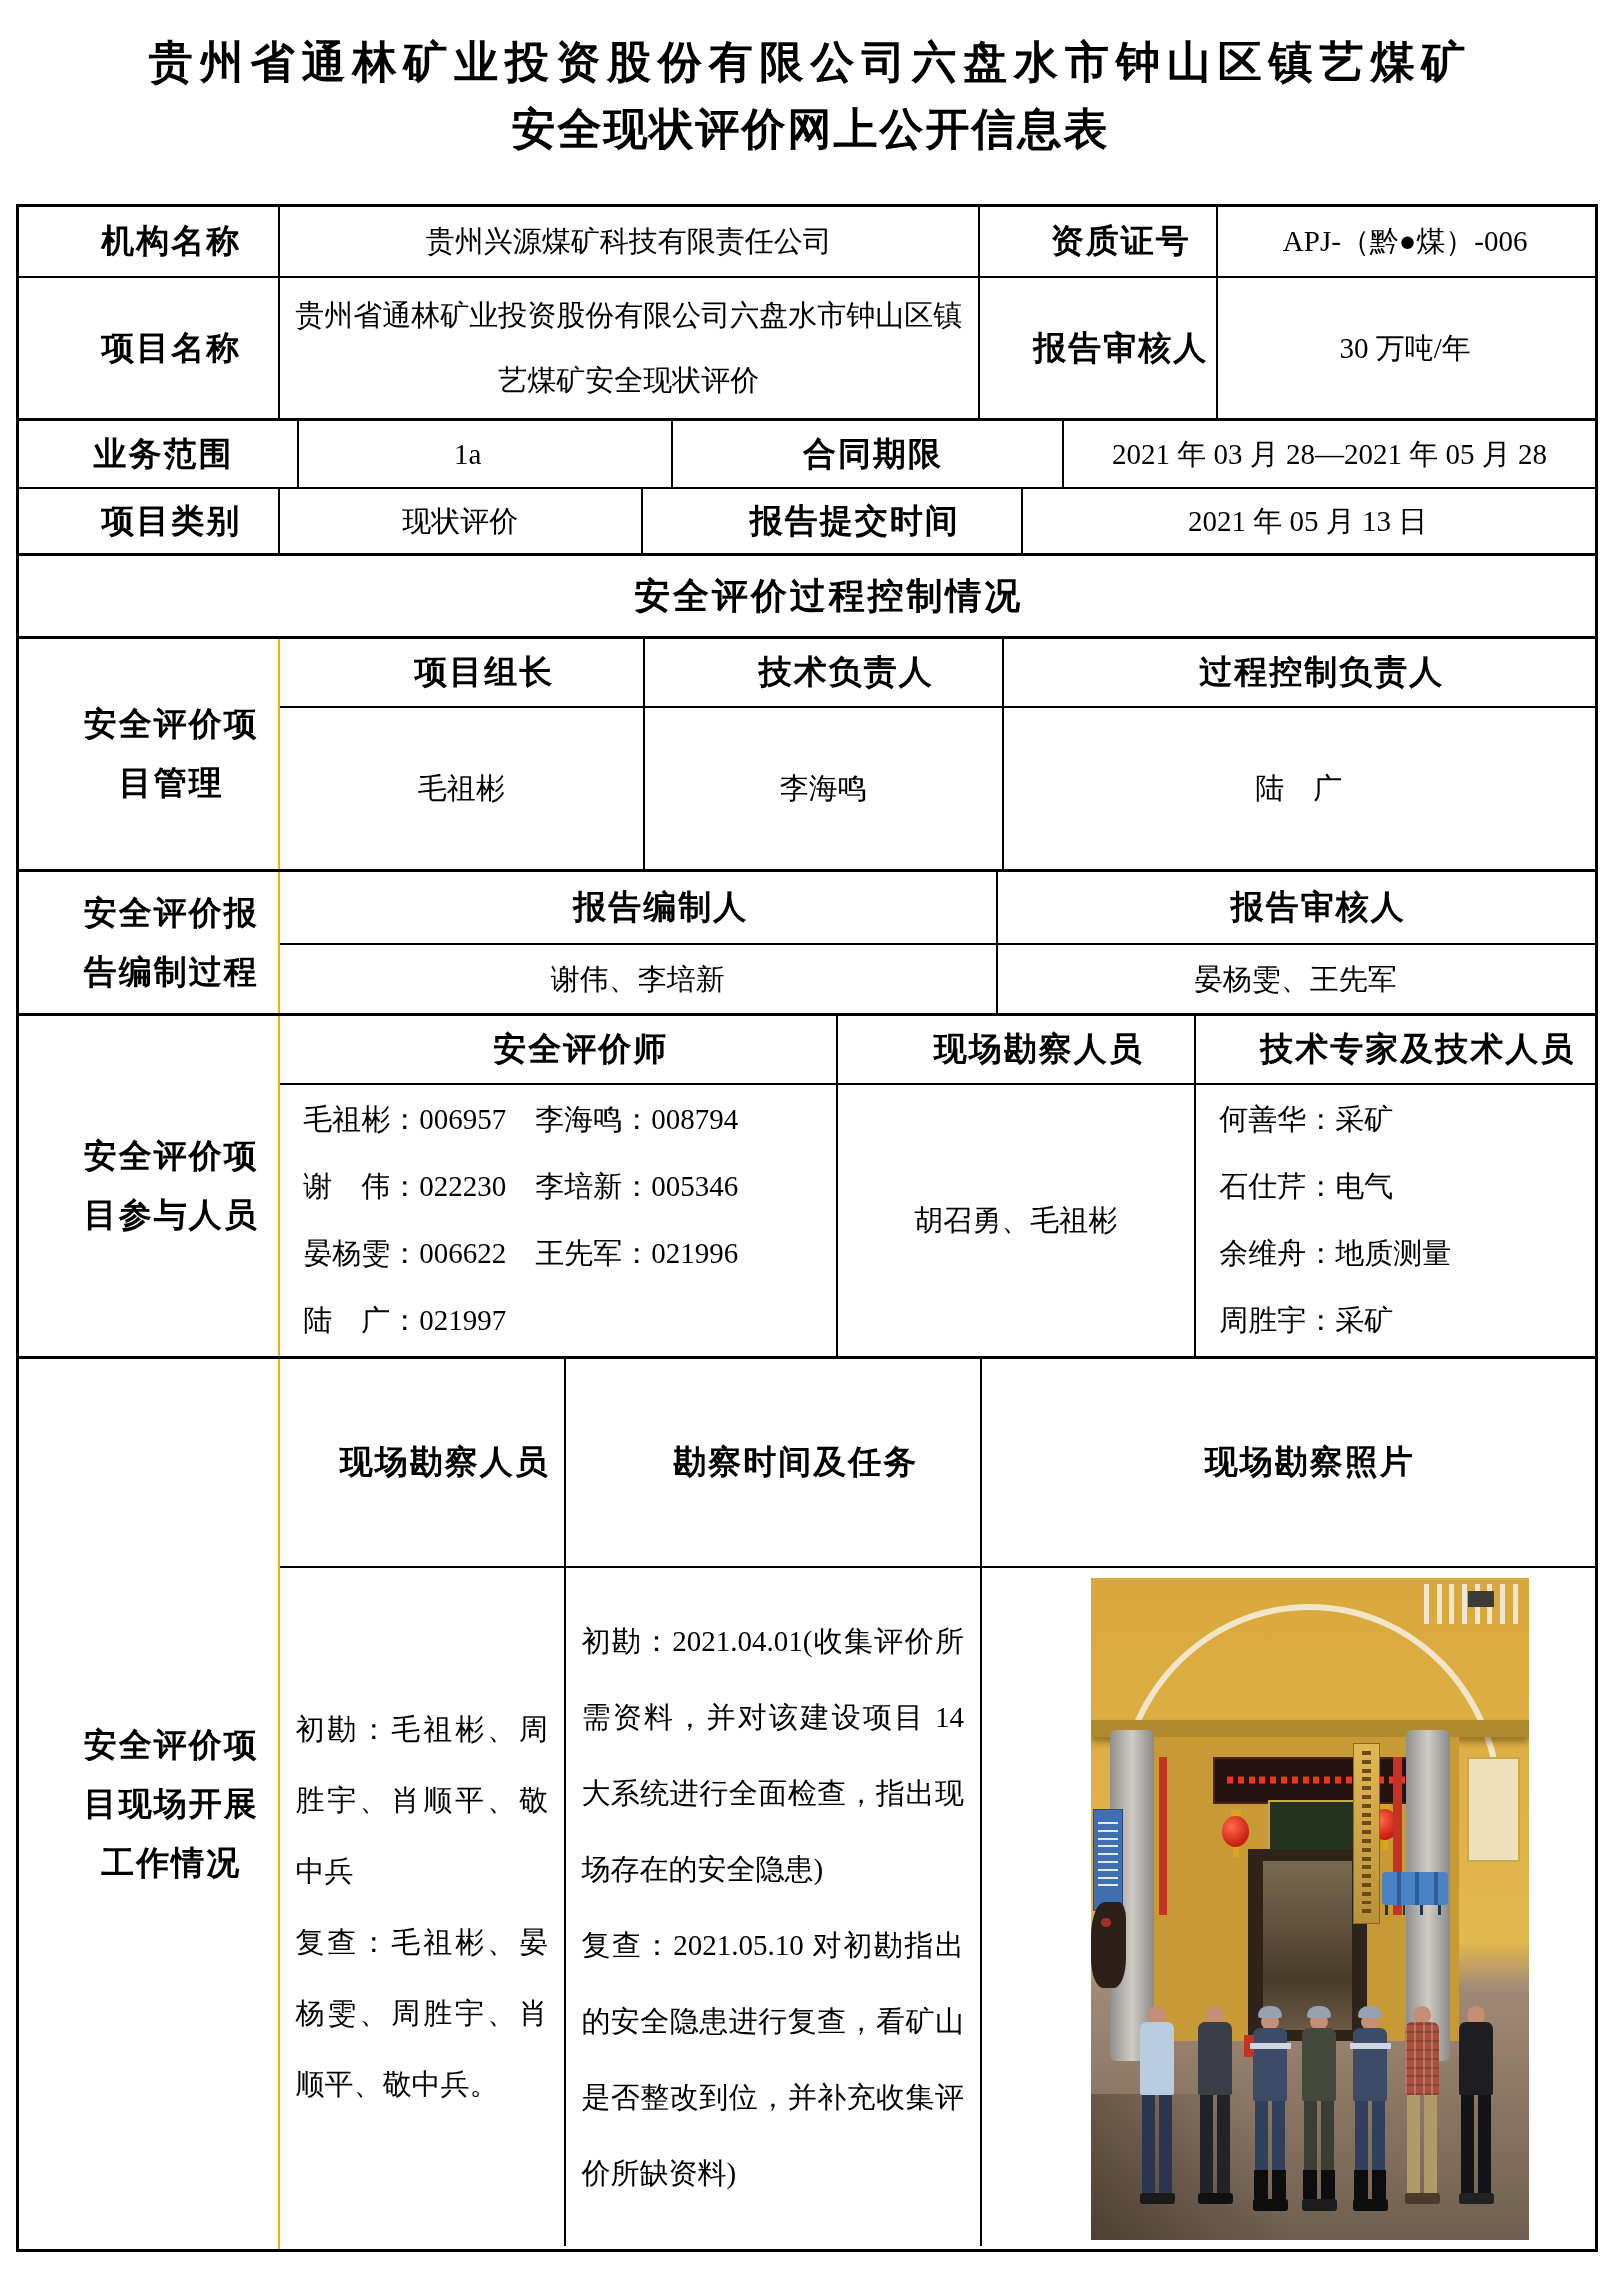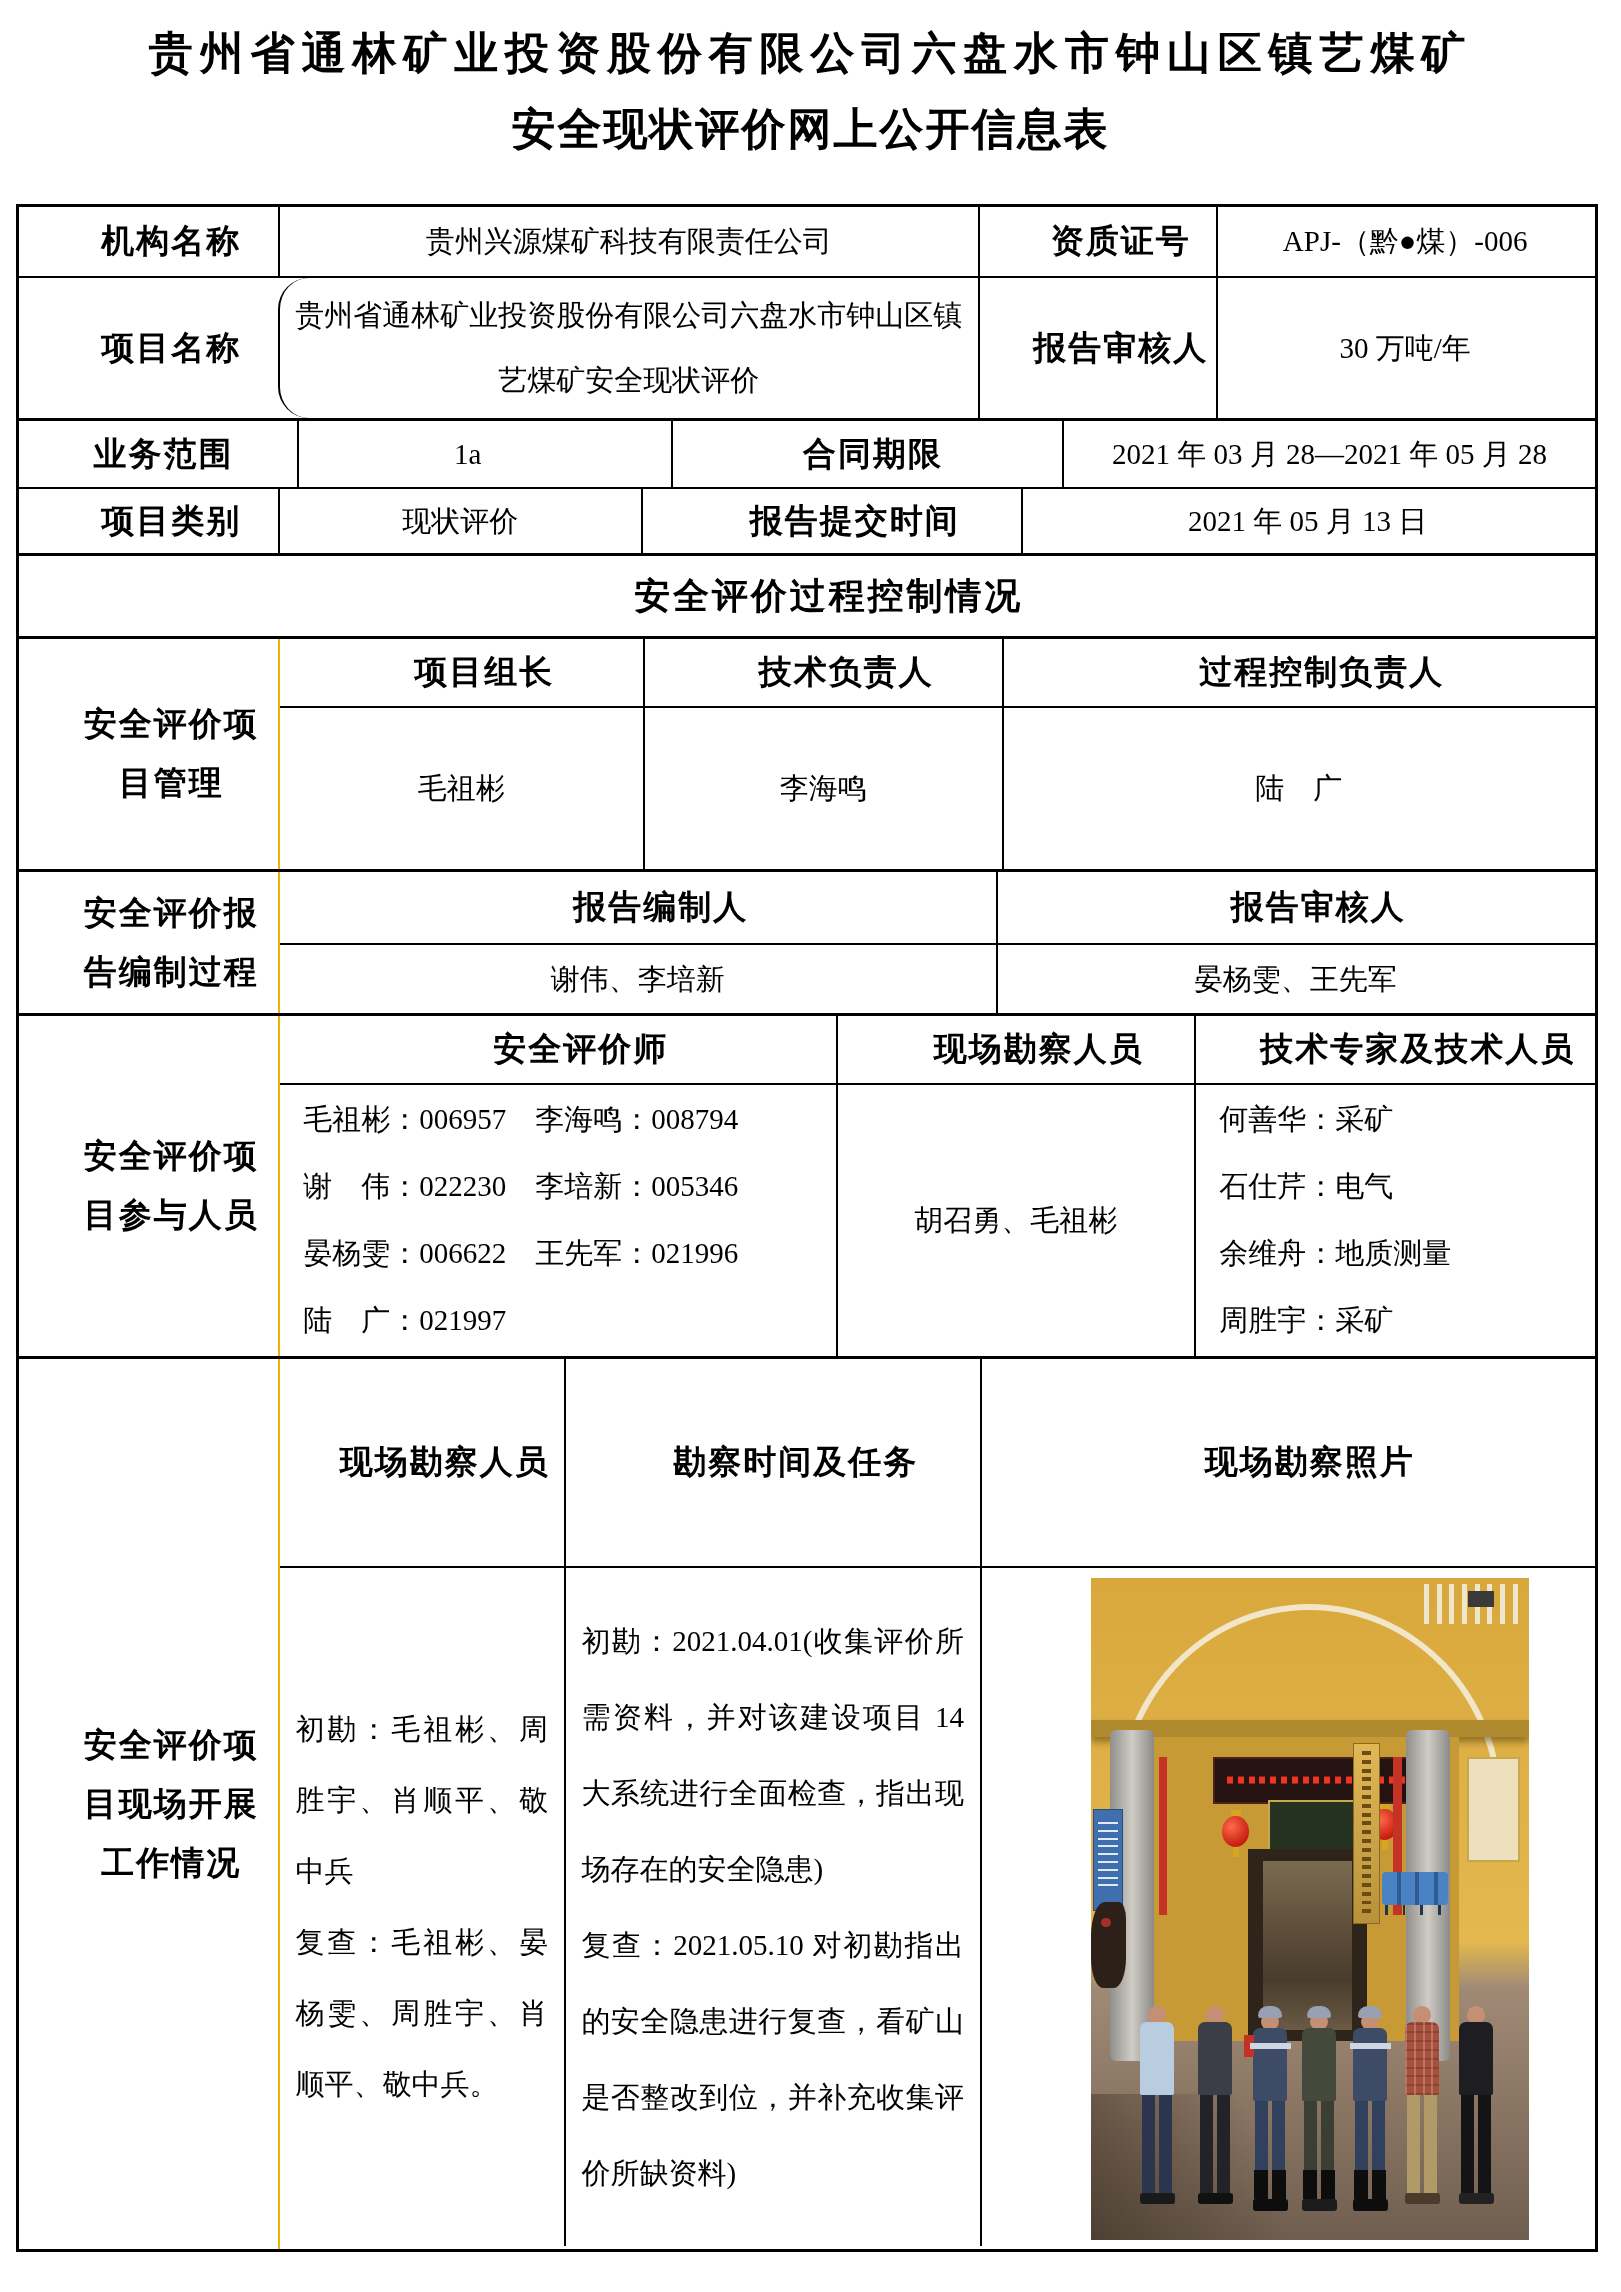--- a/index.html
+++ b/index.html
@@ -2,21 +2,21 @@
 <html><head>
 <meta charset="utf-8">
 <style>
   html,body { margin:0; padding:0; background:#ffffff; }
   .page {
     position:relative; width:1621px; height:2293px; background:#fff;
     font-family:"Liberation Serif","DejaVu Serif",serif; color:#000;
     overflow:hidden;
   }
   .doc-title { position:absolute; left:0; width:100%; text-align:center; font-weight:bold; }
-  .doc-title.l1 { top:24px; font-size:44px; letter-spacing:6.9px; }
+  .doc-title.l1 { top:33px; font-size:44px; letter-spacing:6.9px; }
   .doc-title.l2 { top:100px; font-size:44px; letter-spacing:2px; }
 
   .tbl { position:absolute; left:15.7px; top:204px; width:1582px;
          border:3.9px solid #000; box-sizing:border-box; }
   .row { display:flex; box-sizing:border-box; }
   .cell { box-sizing:border-box; border-left:2px solid #000;
           display:flex; align-items:center; justify-content:center;
           text-align:center; overflow:hidden;padding-left:46px; }
   .cell:first-child { border-left:none; }
   .bb3 { border-bottom:2.9px solid #000; }
@@ -108,21 +108,21 @@
 
     <div class="row bb3" style="height:71px;">
       <div class="cell lab" style="width:259px;">机构名称</div>
       <div class="cell val" style="width:700px;">贵州兴源煤矿科技有限责任公司</div>
       <div class="cell lab" style="width:238px;">资质证号</div>
       <div class="cell val" style="width:377px;">APJ-（黔●煤）-006</div>
     </div>
 
     <div class="row bb4" style="height:143px;">
       <div class="cell lab" style="width:259px;">项目名称</div>
-      <div class="cell val" style="width:700px; line-height:65px;border-radius:31px;">贵州省通林矿业投资股份有限公司六盘水市钟山区镇艺煤矿安全现状评价</div>
+      <div class="cell val" style="width:700px; line-height:65px;">贵州省通林矿业投资股份有限公司六盘水市钟山区镇艺煤矿安全现状评价</div>
       <div class="cell lab" style="width:238px;">报告审核人</div>
       <div class="cell val" style="width:377px;">30 万吨/年</div>
     </div>
 
     <div class="row bb3" style="height:68px;gap:35px;">
       <div class="cell lab" style="width:259px;">业务范围</div>
       <div class="cell val" style="width:363px;">1a</div>
       <div class="cell lab" style="width:380px;">合同期限</div>
       <div class="cell val" style="width:572px;">2021 年 03 月 28—2021 年 05 月 28</div>
     </div>

